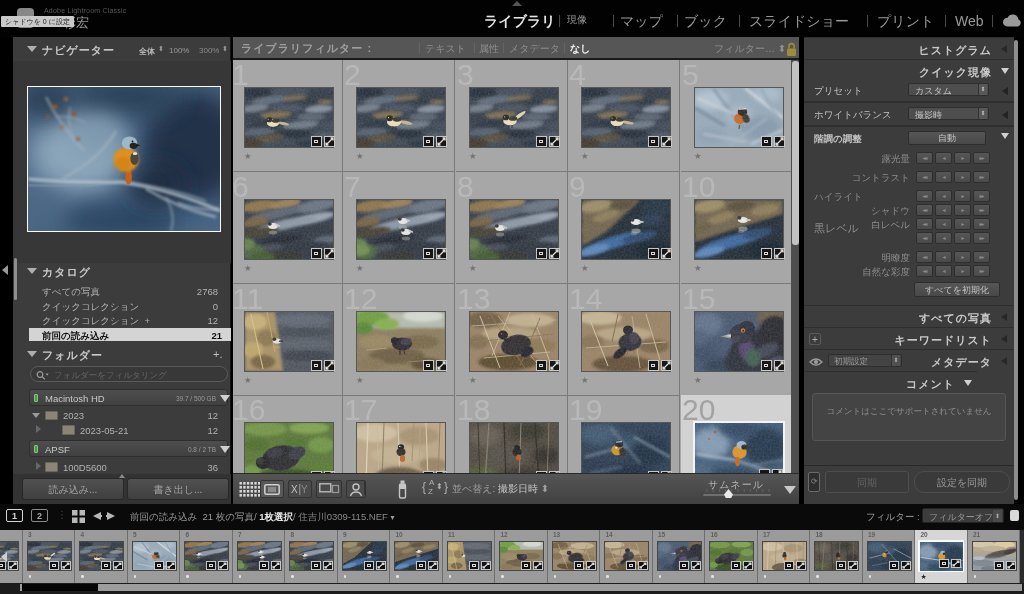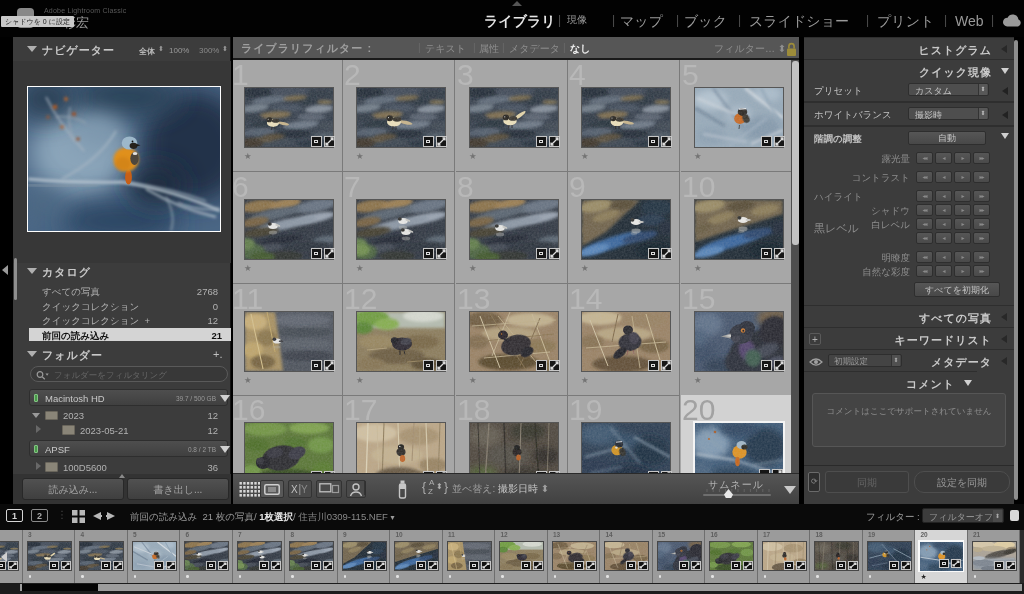--- a/index.html
+++ b/index.html
@@ -1155,21 +1155,21 @@
           <span class="abs" style="left:5px;top:1px;font-size:8.5px;color:#9a9a9a">初期設定</span>
           <span class="abs" style="right:1px;top:0;width:9px;height:11px;background:#505050;border-left:1px solid #333;font-size:6px;color:#aaa;text-align:center;line-height:11px">⬍</span>
         </div>
         <span class="abs hdrtxt" style="right:22px;top:5px;letter-spacing:1px">メタデータ</span>
         <span class="abs" style="right:7px;top:7px;width:0;height:0;border-top:4px solid transparent;border-bottom:4px solid transparent;border-right:6px solid #282828"></span>
       </div>
       <div class="abs" style="left:0;top:334px;width:173px;height:22px;border-top:1px solid #2e2e2e">
         <span class="abs hdrtxt" style="right:22px;top:5px;letter-spacing:1px">コメント</span>
         <span class="abs" style="right:5px;top:8px;width:0;height:0;border-left:4px solid transparent;border-right:4px solid transparent;border-top:6px solid #d0d0d0"></span>
       </div>
-      <div class="abs" style="left:8px;top:356px;width:194px;height:54px;background:#444;border:1px solid #565656;border-radius:3px">
+      <div class="abs" style="left:8px;top:356px;width:194px;height:48px;background:#444;border:1px solid #565656;border-radius:3px">
 <div style="margin-top:12px;text-align:center;font-size:8.5px;color:#8e8e8e">コメントはここでサポートされていません</div>
       </div>
       <div class="abs" style="left:0;top:428px;width:210px;height:1px;background:#2a2a2a"></div>
       <div class="abs" style="left:0;top:429px;width:210px;height:38px;background:#3c3c3c">
 <div class="abs" style="left:4px;top:6px;width:12px;height:20px;border:1px solid #6a6a6a;border-radius:2px;background:#2e2e2e">
           <span style="position:absolute;left:2px;top:4px;font-size:8px;color:#8a8a8a">⟳</span>
         </div>
 <div class="abs" style="left:21px;top:5px;width:84px;height:22px;background:#3a3a3a;border:1px solid #4e4e4e;border-radius:3px;text-align:center;font-size:10px;color:#636363;line-height:21px">同期</div>
 <div class="abs" style="left:110px;top:5px;width:96px;height:22px;background:#3a3a3a;border:1px solid #4e4e4e;border-radius:10px;text-align:center;font-size:10px;color:#989898;line-height:21px">設定を同期</div>
 </div>

